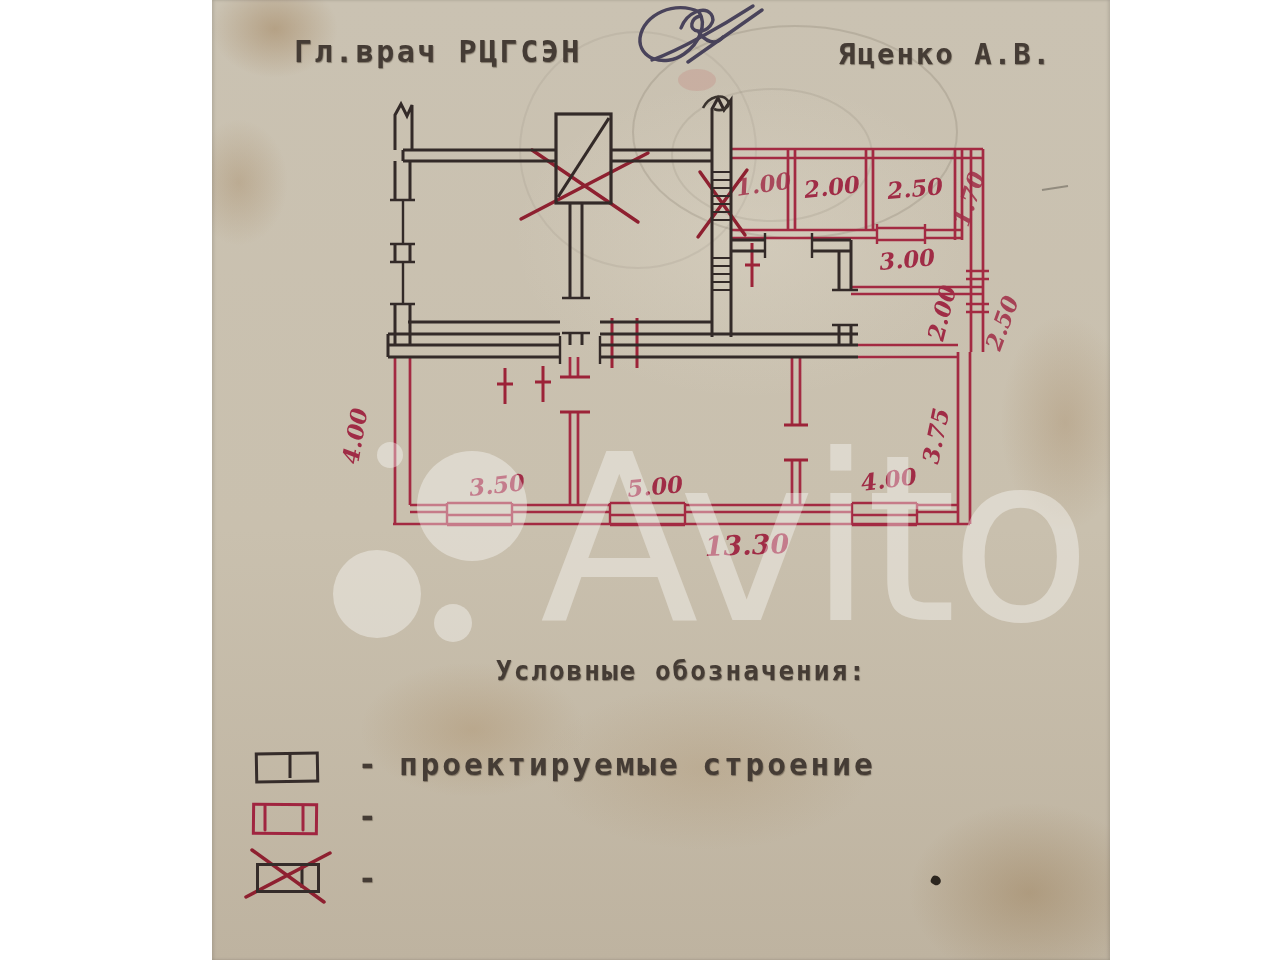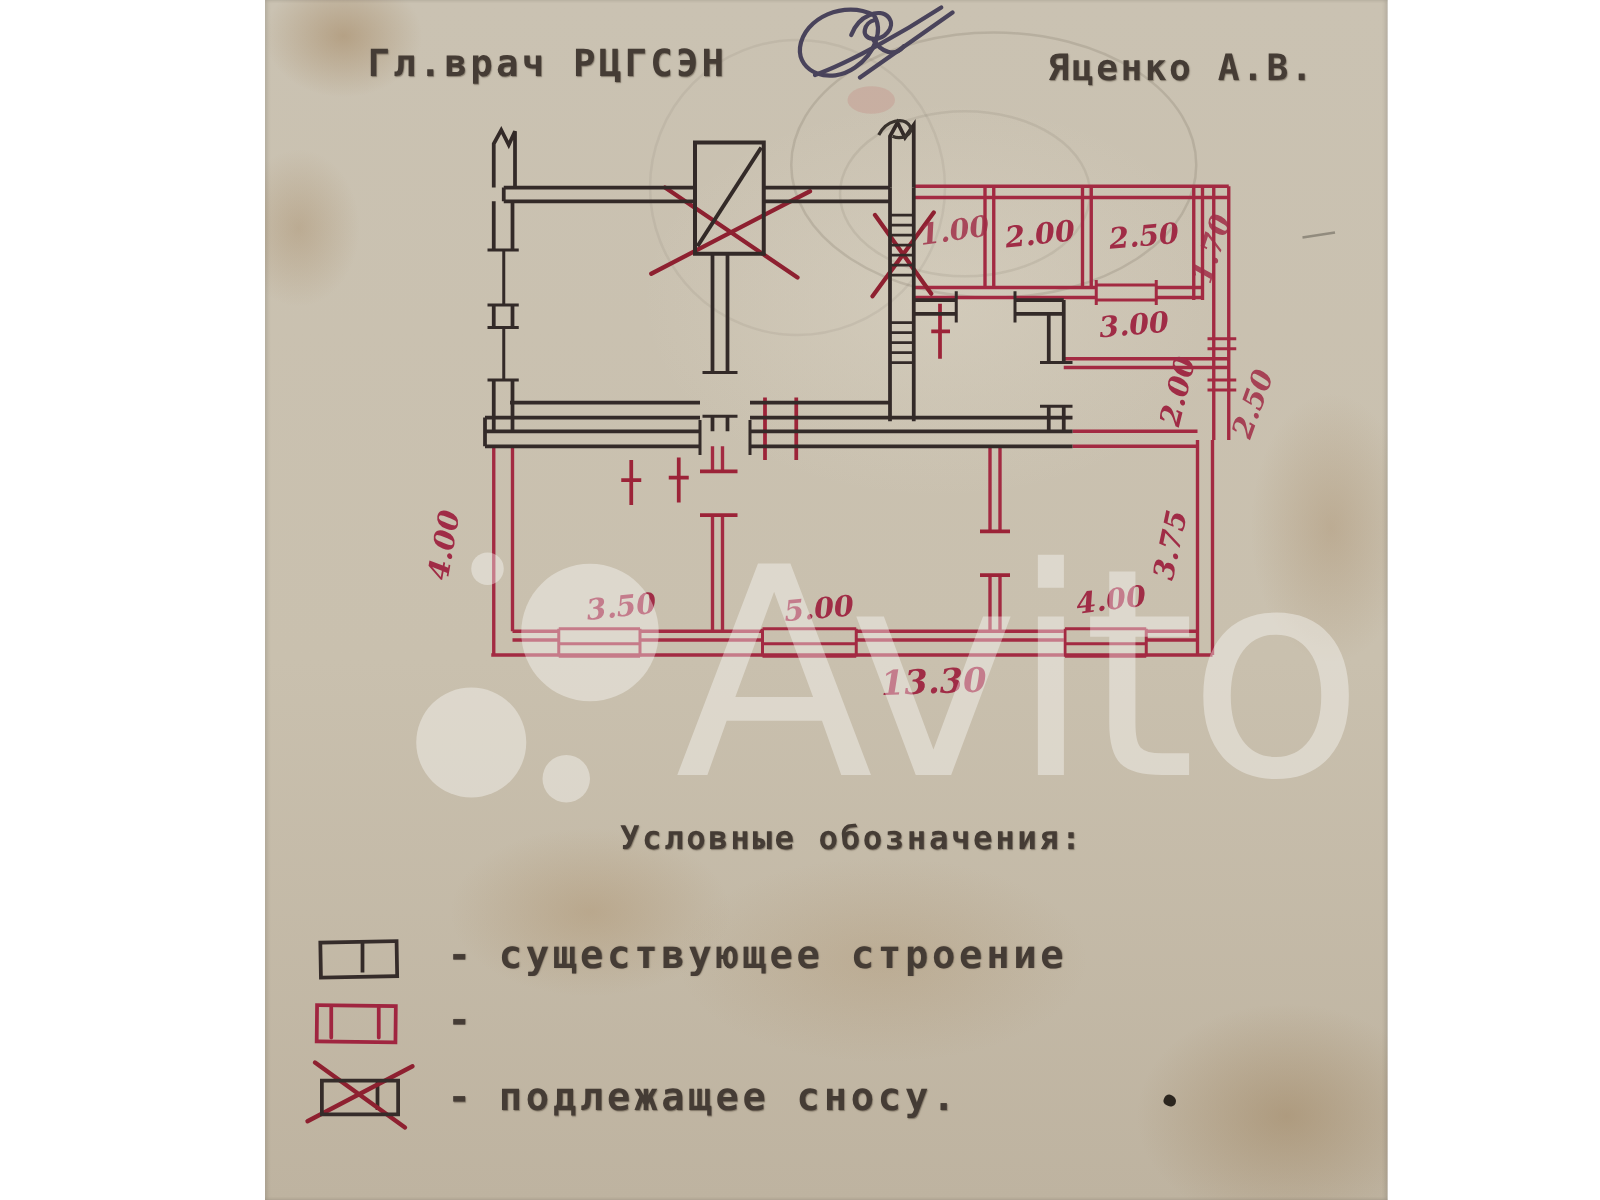--- a/index.html
+++ b/index.html
@@ -173,28 +173,27 @@
     <path d="M703 108 C709 96 723 93 728 101 C731 108 721 112 714 109" stroke="#3a332e" stroke-width="2.6" fill="none"></path>
   </svg>
 
   <div class="typed hdr-r">Яценко А.В.</div>
   <div class="typed hdr-l">Гл.врач РЦГСЭН</div>
 
   <div class="typed lg-title">Условные обозначения:</div>
 
   <div class="sym sym-existing"></div>
   <div class="typed lg-text dash1">-</div>
-  <div class="typed lg-text lg1">существующее строение</div>
+  <div class="typed lg-text lg1">проектируемые строение</div>
 
   <div class="sym sym-projected"></div>
   <div class="typed lg-text dash2">-</div>
 
   <div class="sym sym-demolish"></div>
   <div class="typed lg-text dash3">-</div>
-  <div class="typed lg-text lg3">подлежащее сносу.</div>
 
   <div class="wm wm-dot wm-c1"></div>
   <div class="wm wm-dot wm-c2"></div>
   <div class="wm wm-dot wm-c3"></div>
   <div class="wm wm-dot wm-c4"></div>
   <div class="wm wm-text">Avito</div>
 
   <div class="speck"></div>
 </div>
 

